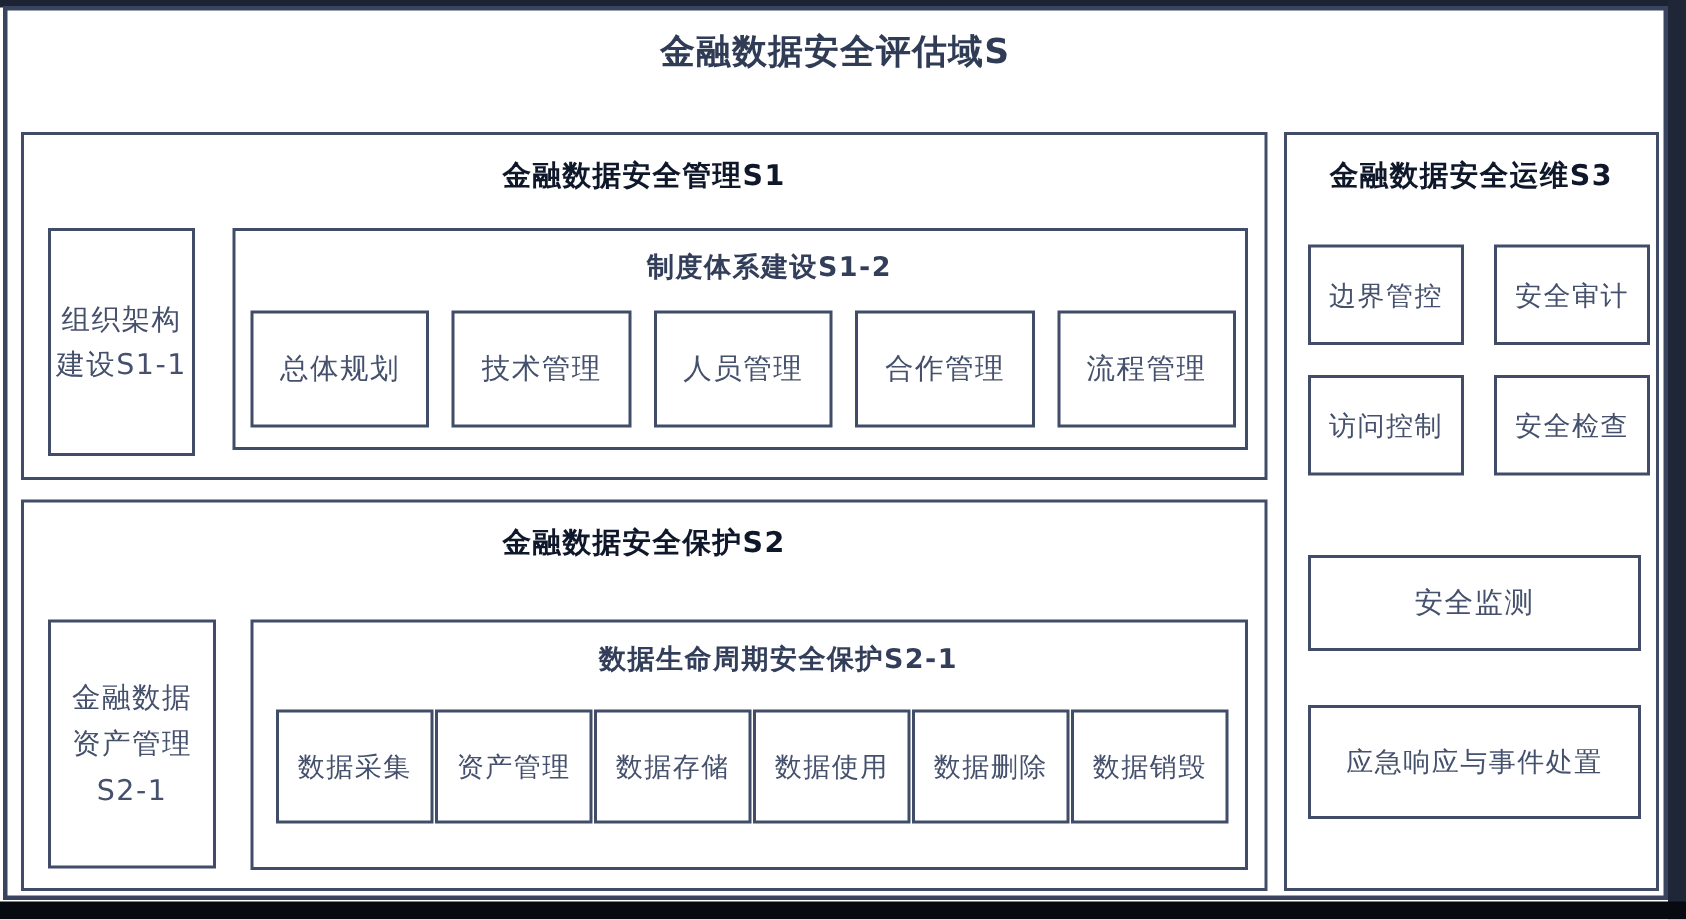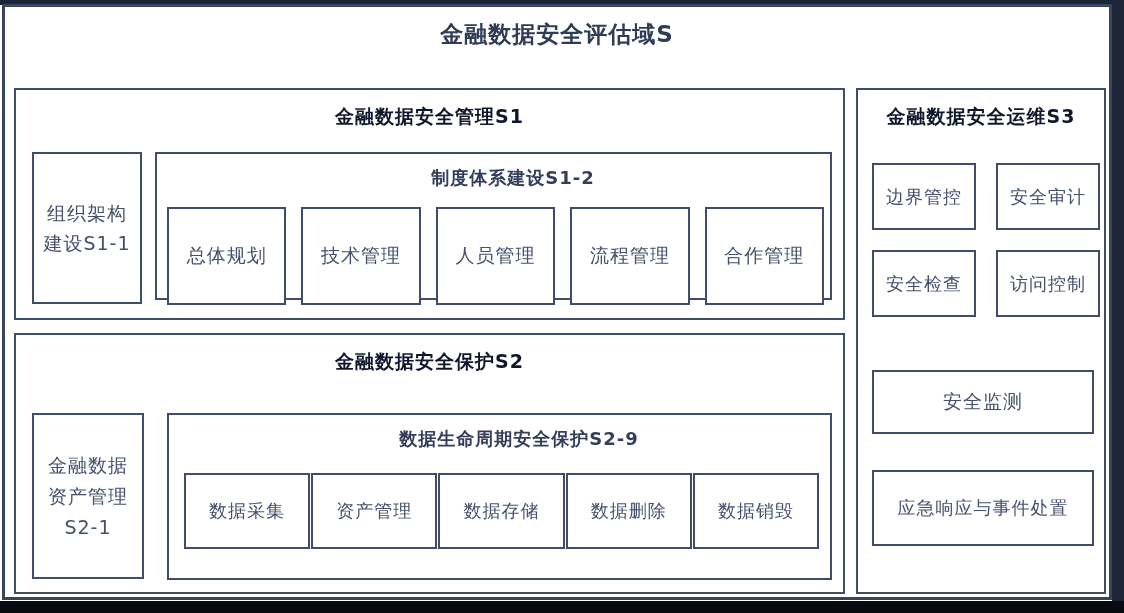--- a/index.html
+++ b/index.html
@@ -48,25 +48,25 @@
   .sec-s3 { left:851px; top:81px; width:250px; height:506px; }
 
   .leaf {
     border:2px solid #414d68; background:#ffffff;
     display:flex; align-items:center; justify-content:center;
     text-align:center; font-size:19px; color:#44506c;
     letter-spacing:1px;
   }
 
   
-  .s1-left { position:absolute; left:16px; top:62px; width:110px; height:152px; flex-direction:column; line-height:30px; }
+  .s1-left { position:absolute; left:16px; top:62px; width:98px; height:152px; flex-direction:column; line-height:30px; }
   .s1-sub  { position:absolute; left:139px; top:62px; width:677px; height:148px; border:2px solid #414d68; }
   .sub-title { position:absolute; left:0; top:12px; width:100%; text-align:center; font-size:18px; font-weight:bold; color:#333f5a; letter-spacing:1px;padding-left:39px; }
   .s1-row { position:absolute; left:10px; top:53px; width:657px; height:78px; display:flex; gap:15px; }
-  .s1-row .leaf { flex:1; height:98px; }
+  .s1-row .leaf { flex:1; height:78px; }
 
   
   .s2-left { position:absolute; left:16px; top:78px; width:112px; height:166px; flex-direction:column; line-height:31px; }
   .s2-sub  { position:absolute; left:151px; top:78px; width:665px; height:167px; border:2px solid #414d68; }
   .s2-row { position:absolute; left:15px; top:58px; width:635px; height:76px; display:flex; gap:1px; }
   .s2-row .leaf { flex:1; height:76px; font-size:18px; }
 
   
   .s3-grid { position:absolute; left:14px; top:73px; width:222px; display:grid; grid-template-columns:104px 104px; column-gap:14px; row-gap:33px;gap:20px; }
   .s3-grid .leaf { height:67px; font-size:18px; }
@@ -91,54 +91,55 @@
         <span>组织架构</span>
         <span>建设S1-1</span>
       </div>
 
       <div class="s1-sub">
         <div class="sub-title">制度体系建设S1-2</div>
         <div class="s1-row">
           <div class="leaf">总体规划</div>
           <div class="leaf">技术管理</div>
           <div class="leaf">人员管理</div>
+          <div class="leaf">合作管理</div>
           <div class="leaf">流程管理</div>
-          <div class="leaf">合作管理</div>
         </div>
       </div>
     </div>
 
     <div class="section sec-s2">
       <div class="sec-title">金融数据安全保护S2</div>
 
       <div class="leaf s2-left">
         <span>金融数据</span>
         <span>资产管理</span>
         <span>S2-1</span>
       </div>
 
       <div class="s2-sub">
-        <div class="sub-title">数据生命周期安全保护S2-9</div>
+        <div class="sub-title">数据生命周期安全保护S2-1</div>
         <div class="s2-row">
           <div class="leaf">数据采集</div>
           <div class="leaf">资产管理</div>
           <div class="leaf">数据存储</div>
+          <div class="leaf">数据使用</div>
           <div class="leaf">数据删除</div>
           <div class="leaf">数据销毁</div>
         </div>
       </div>
     </div>
 
     <div class="section sec-s3">
       <div class="sec-title">金融数据安全运维S3</div>
 
       <div class="s3-grid">
         <div class="leaf">边界管控</div>
         <div class="leaf">安全审计</div>
+        <div class="leaf">访问控制</div>
         <div class="leaf">安全检查</div>
-        <div class="leaf">访问控制</div>
       </div>
 
       <div class="leaf s3-wide-1">安全监测</div>
       <div class="leaf s3-wide-2">应急响应与事件处置</div>
     </div>
   </div>
 </div>
 
 </body></html>

